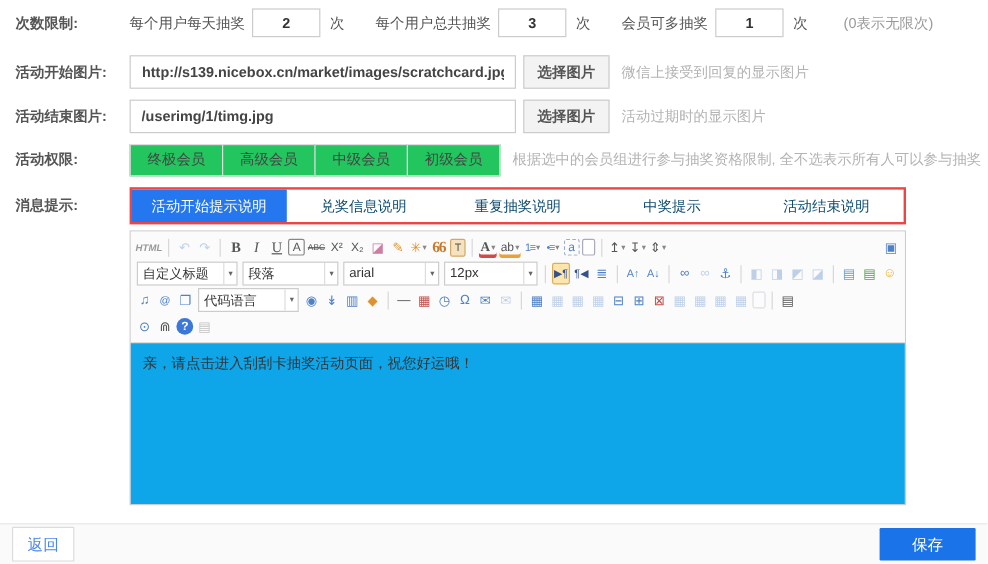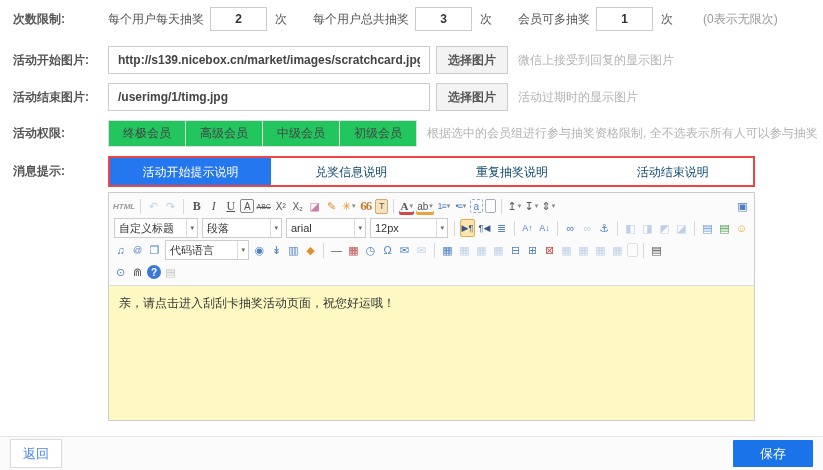--- a/index.html
+++ b/index.html
@@ -83,21 +83,21 @@
   .g-clip { background: #f6e3bd; border: 1px solid #cfa968; font-size: 9px; height: 15px; min-width: 13px; }
   .g-fcolor { font-family: "Liberation Serif", serif; font-weight: bold; font-size: 11px; box-shadow: inset 0 -3px 0 #d04a4a; padding: 0 1px; }
   .g-hcolor { font-size: 10px; box-shadow: inset 0 -3px 0 #e9a13b; padding: 0 1px; }
   .g-dash { border: 1px dashed #9ab0c8; font-size: 10px; height: 14px; min-width: 13px; color: #4f81c6; }
   .g-page { border: 1px solid #aab; background: #fff; height: 14px; min-width: 11px; }
   .g-help { background: #3b78d8; color: #fff; border-radius: 50%; width: 14px; height: 14px; min-width: 14px; font-size: 10px; font-weight: bold; }
   .g-pic { color: #6b9bd2; }
   .dis { opacity: .35; }
   .act { background: #fde5ab; border: 1px solid #dcae55; }
   .content {
-    height: 134px; background: #fef9c3; padding: 8px 10px; color: #333;
+    height: 134px; background: #0ea5e9; padding: 8px 10px; color: #333;
     font-size: 12px; line-height: 1.6; cursor: text;
   }
   .footer {
     position: absolute; left: 0; bottom: 0; width: 823px; height: 34px;
     background: #fafafa; border-top: 1px solid #e6e6e6;
     display: flex; align-items: center; justify-content: space-between;
     padding: 0 10px;
   }
   .backbtn {
     width: 52px; height: 29px; background: #fff; border: 1px solid #dcdcdc;
@@ -154,20 +154,21 @@
     <span class="hint">根据选中的会员组进行参与抽奖资格限制, 全不选表示所有人可以参与抽奖</span>
   </div>
 
   <div class="row msg">
     <div class="lbl" style="line-height:30px">消息提示:</div>
     <div class="msgcol">
       <div class="tabbar">
           <div class="tab active">活动开始提示说明</div>
           <div class="tab">兑奖信息说明</div>
           <div class="tab">重复抽奖说明</div>
+          <div class="tab">中奖提示</div>
           <div class="tab">活动结束说明</div>
         </div>
       <div class="editor">
         <div class="toolbar">
           <div class="trow">
               <span class="ticon c-gray g-html">HTML</span>
               <span class="tsep"></span>
               <span class="ticon c-blue dis">↶</span>
               <span class="ticon c-blue dis">↷</span>
               <span class="tsep"></span>

